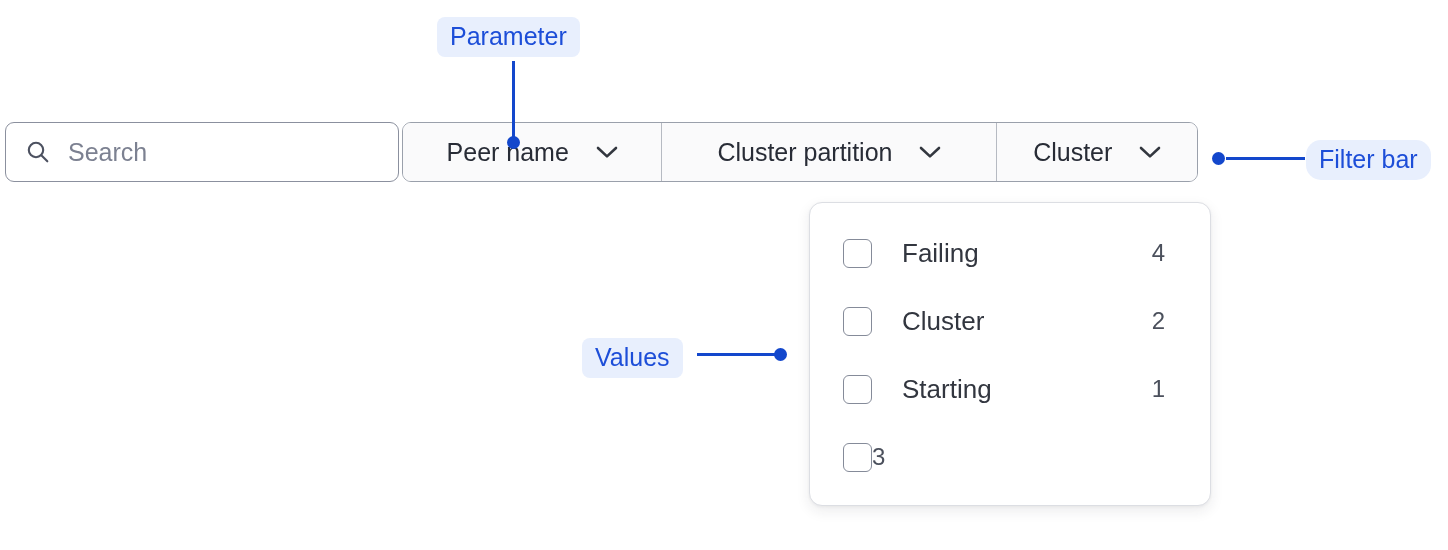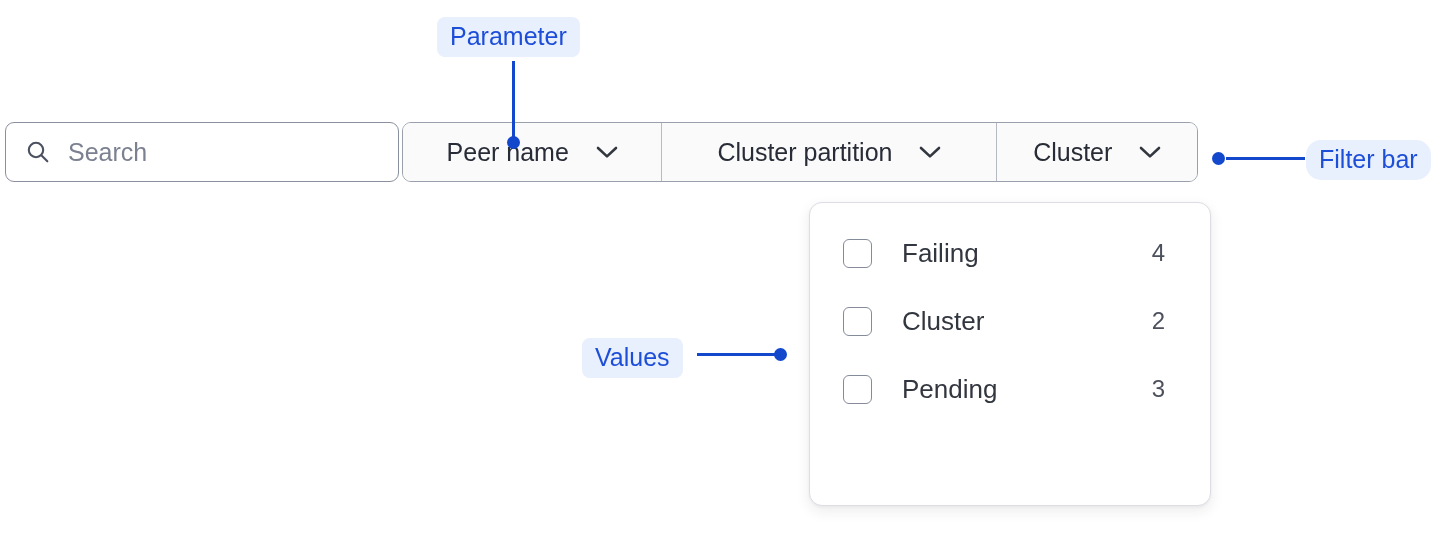--- a/index.html
+++ b/index.html
@@ -247,24 +247,28 @@
     <span class="value-label">Failing</span>
     <span class="value-count">4</span>
   </div>
 
   <div class="value-row">
     <span class="value-checkbox"></span>
     <span class="value-label">Cluster</span>
     <span class="value-count">2</span>
   </div>
 
-
-  <div class="value-row">
-    <span class="value-checkbox"></span>
-    <span class="value-label">Pending</span>
+  <div class="value-row">
+    <span class="value-checkbox"></span>
+    <span class="value-label">Starting</span>
+    <span class="value-count">1</span>
+  </div>
+
+  <div class="value-row">
+    <span class="value-checkbox"></span>
     <span class="value-count">3</span>
   </div>
 
 </div>
 
 <div class="anno-chip" id="anno-parameter">Parameter</div>
 <div class="anno-line" id="line-parameter"></div>
 <div id="dot-parameter"></div>
 
 <div class="anno-chip" id="anno-filterbar">Filter bar</div>

